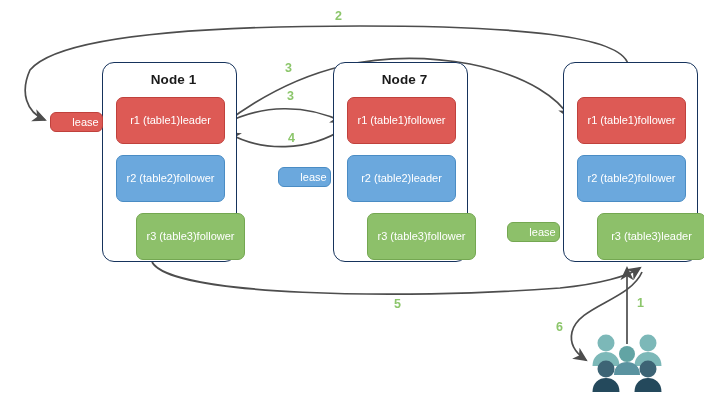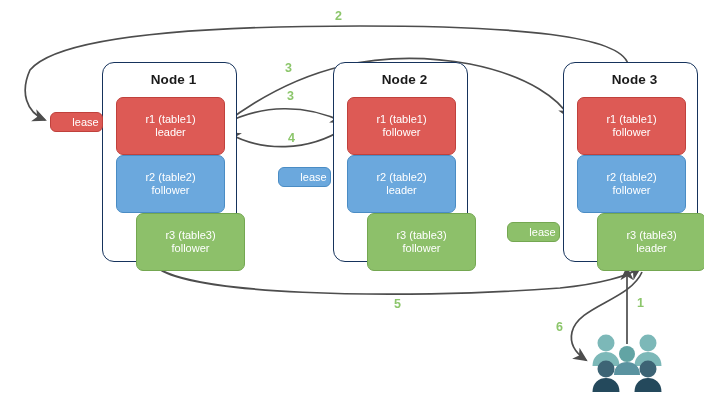--- a/index.html
+++ b/index.html
@@ -27,24 +27,24 @@
     box-sizing:border-box;
   }
   .node-title{
     position:absolute;left:4px;top:9px;width:100%;
     text-align:center;
     font-size:13.5px;font-weight:bold;color:#1a1a1a;
     letter-spacing:.1px;
   }
   .replica{
     position:absolute;
-    left:13px;width:109px;height:58px;
+    left:13px;width:109px;height:47px;
     border-radius:7px;
     box-sizing:border-box;
-    display:flex;flex-direction:column;
+    display:flex;
     align-items:center;justify-content:center;
     color:#ffffff;font-size:11px;line-height:13.5px;
     text-align:center;
   }
   .replica .l1,.replica .l2{display:block;}
   .r-red  {background:#dd5a55;border:1.4px solid #c0413c;}
   .r-blue {background:#6ba8dd;border:1.4px solid #4a8cc4;}
   .r-green{background:#8dc06a;border:1.4px solid #74a751;}
   .slot1{top:34px;} .slot2{top:92px;align-items:center;} .slot3{top:150px;margin-left:20px;}
 
@@ -109,37 +109,36 @@
       <span class="l1">r2 (table2)</span>
       <span class="l2">follower</span>
     </div>
     <div class="replica r-green slot3">
       <span class="l1">r3 (table3)</span>
       <span class="l2">follower</span>
     </div>
   </div>
 
   <div class="node" style="left:333px;top:62px;">
-    <div class="node-title">Node 2</div>
+    <div class="node-title">Node 7</div>
     <div class="replica r-red slot1">
       <span class="l1">r1 (table1)</span>
       <span class="l2">follower</span>
     </div>
     <div class="replica r-blue slot2">
       <span class="l1">r2 (table2)</span>
       <span class="l2">leader</span>
     </div>
     <div class="replica r-green slot3">
       <span class="l1">r3 (table3)</span>
       <span class="l2">follower</span>
     </div>
   </div>
 
   <div class="node" style="left:563px;top:62px;">
-    <div class="node-title">Node 3</div>
     <div class="replica r-red slot1">
       <span class="l1">r1 (table1)</span>
       <span class="l2">follower</span>
     </div>
     <div class="replica r-blue slot2">
       <span class="l1">r2 (table2)</span>
       <span class="l2">follower</span>
     </div>
     <div class="replica r-green slot3">
       <span class="l1">r3 (table3)</span>

